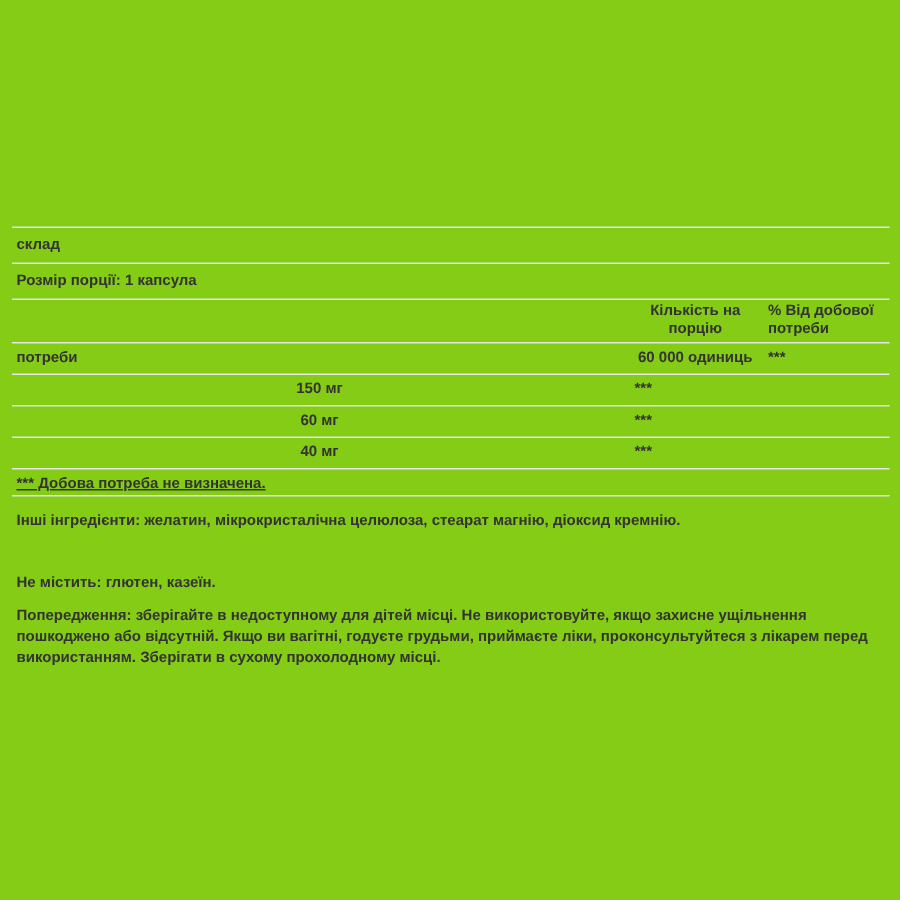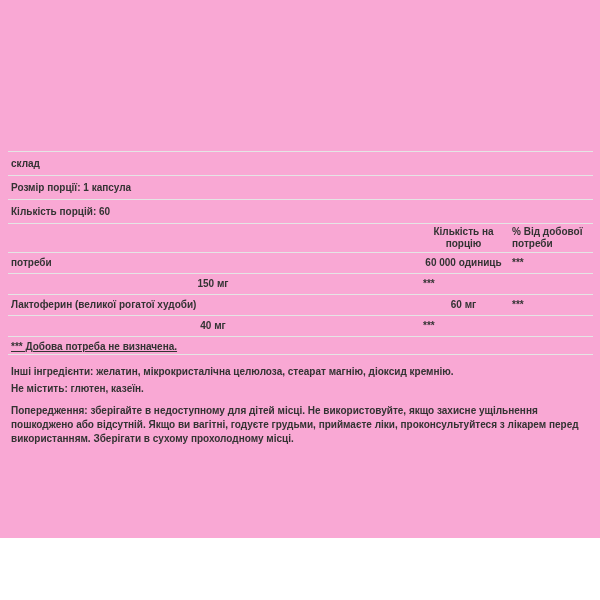--- a/index.html
+++ b/index.html
@@ -4,22 +4,22 @@
 <style>
   * { box-sizing: border-box; margin: 0; padding: 0; }
   html, body { background: #fff; }
   body {
     width: 600px; height: 600px;
     font-family: "Liberation Sans", sans-serif;
     color: #333333;
   }
   .page {
     position: relative;
-    width: 600px; height: 538px;
-    background: #f9a8d4;
+    width: 600px; height: 600px;
+    background: #84cc16;
     overflow: hidden;
   }
   .content {
     position: absolute;
     top: 151px; left: 8px; right: 7px;
   }
   .facts .row {
     border-top: 1px solid #e5e5e5;
     padding: 6px 0 6px 3px;
     font-size: 10px;
@@ -44,55 +44,51 @@
     text-decoration: underline;
   }
   .c2 { padding-right: 8px; text-align: center; }
   .paras { padding-left: 3px; padding-right: 0; }
   .paras p {
     font-size: 10px;
     font-weight: bold;
     line-height: 14px;
   }
   .p-other { margin-top: 10px; line-height: 11px; }
-  .p-free  { margin-top: 3px; line-height: 11px; }
+  .p-free  { margin-top: 27px; line-height: 11px; }
   .p-warn  { margin-top: 8px; max-width: 585px; }
 </style>
 </head>
 <body>
 
 <div class="page">
   <div class="content">
     <div class="facts">
       <div class="row">
         <span>склад</span>
       </div>
       <div class="row">
         <span>Розмір порції: 1 капсула</span>
-      </div>
-      <div class="row">
-        <span>Кількість порцій: 60</span>
       </div>
       <div class="row grid header-row">
         <span class="c1"></span>
         <span class="c2">Кількість на порцію</span>
         <span class="c3">% Від добової потреби</span>
       </div>
       <div id="ingredient-rows">
           <div class="row grid ing-row">
             <span class="c1">потреби</span>
             <span class="c2">60 000 одиниць</span>
             <span class="c3">***</span>
           </div>
           <div class="row grid ing-row">
             <span class="c2">150 мг</span>
             <span class="c3">***</span>
           </div>
           <div class="row grid ing-row">
-            <span class="c1">Лактоферин (великої рогатої худоби)</span>
             <span class="c2">60 мг</span>
             <span class="c3">***</span>
           </div>
           <div class="row grid ing-row">
             <span class="c2">40 мг</span>
             <span class="c3">***</span>
           </div>
         </div>
       <div class="row footnote-row">
         <span>*** Добова потреба не визначена.</span>

